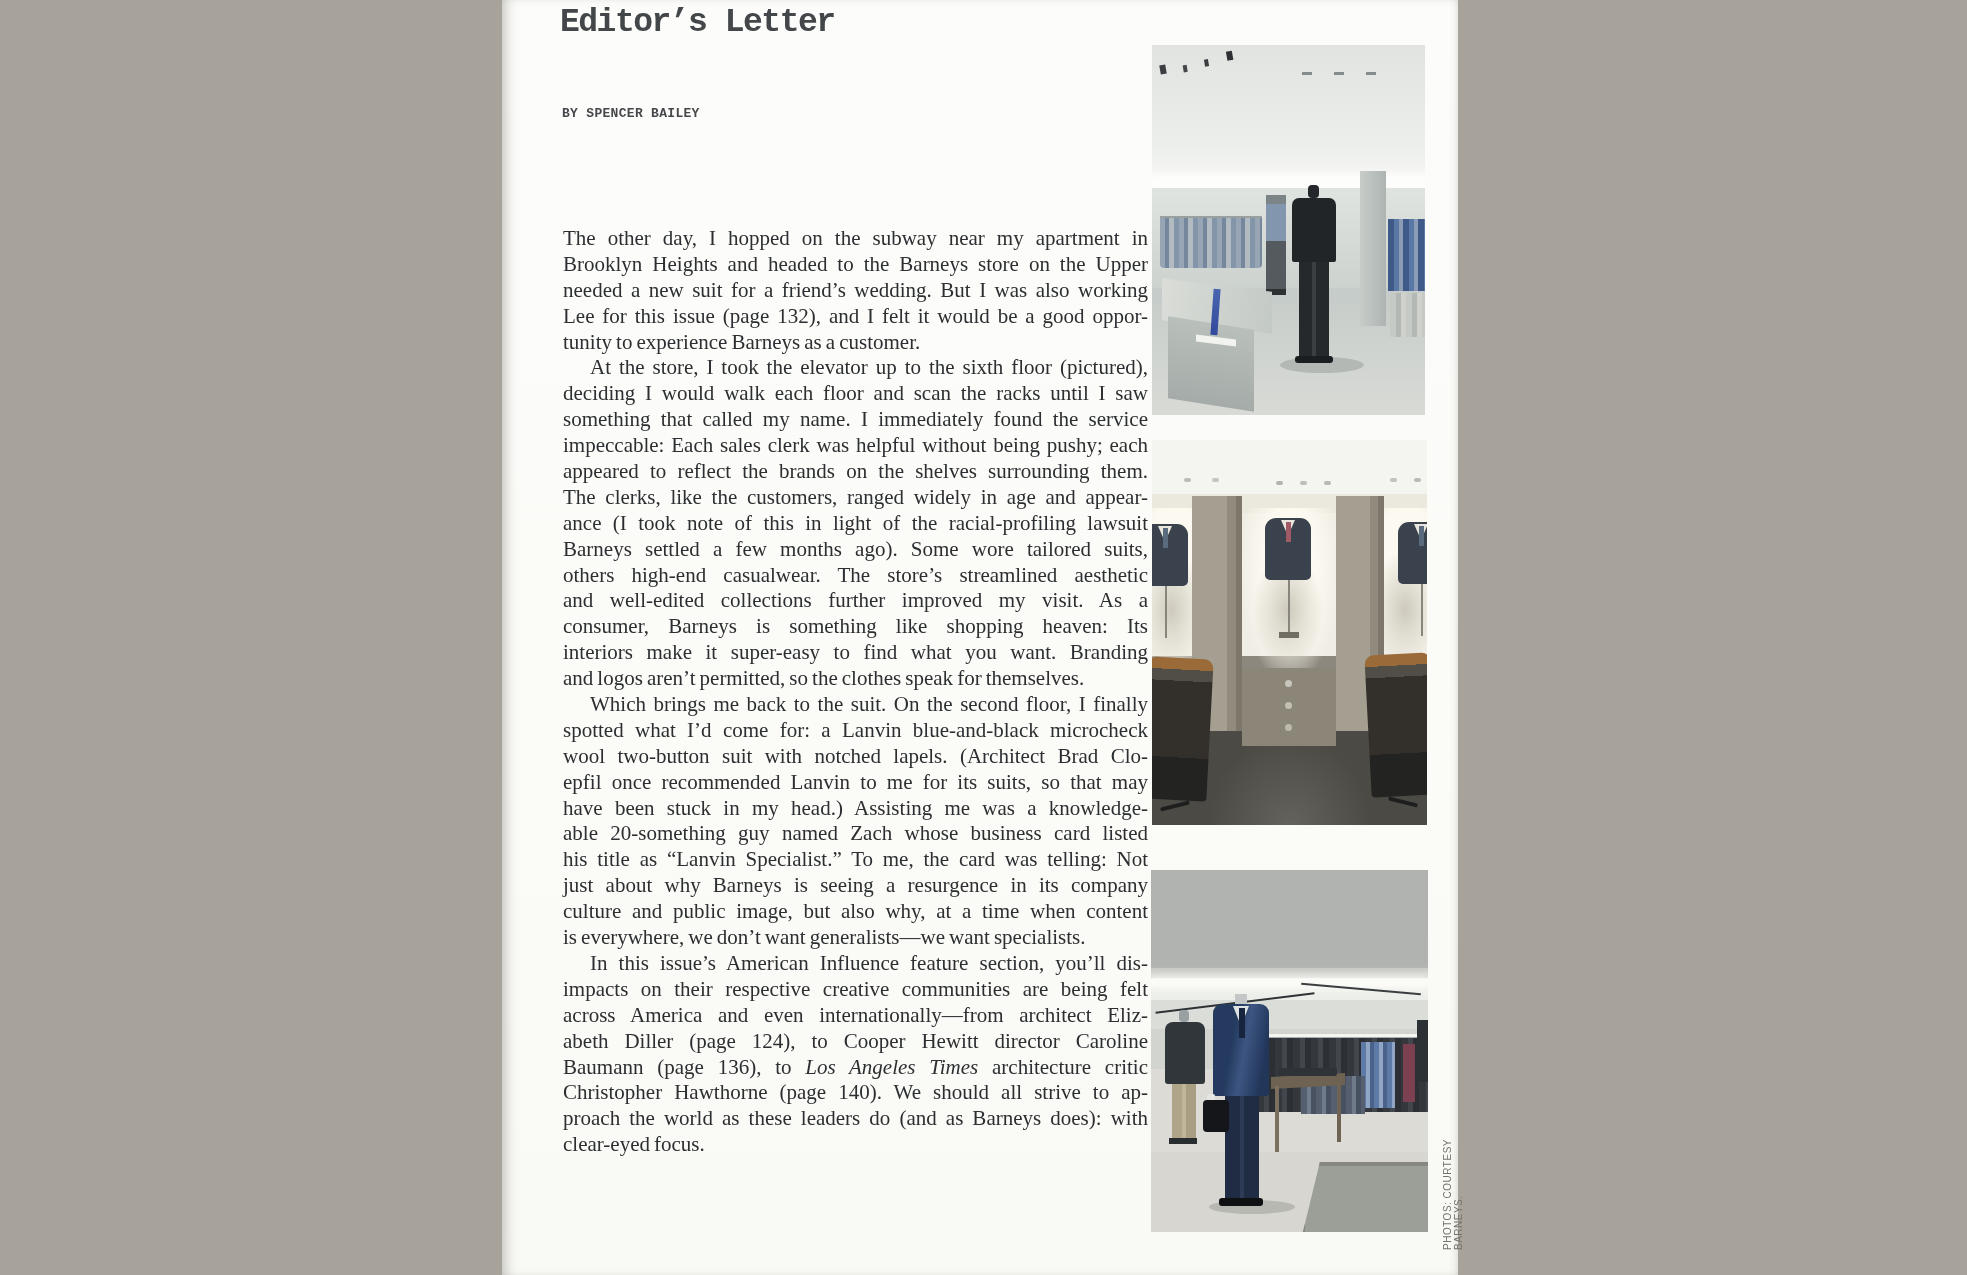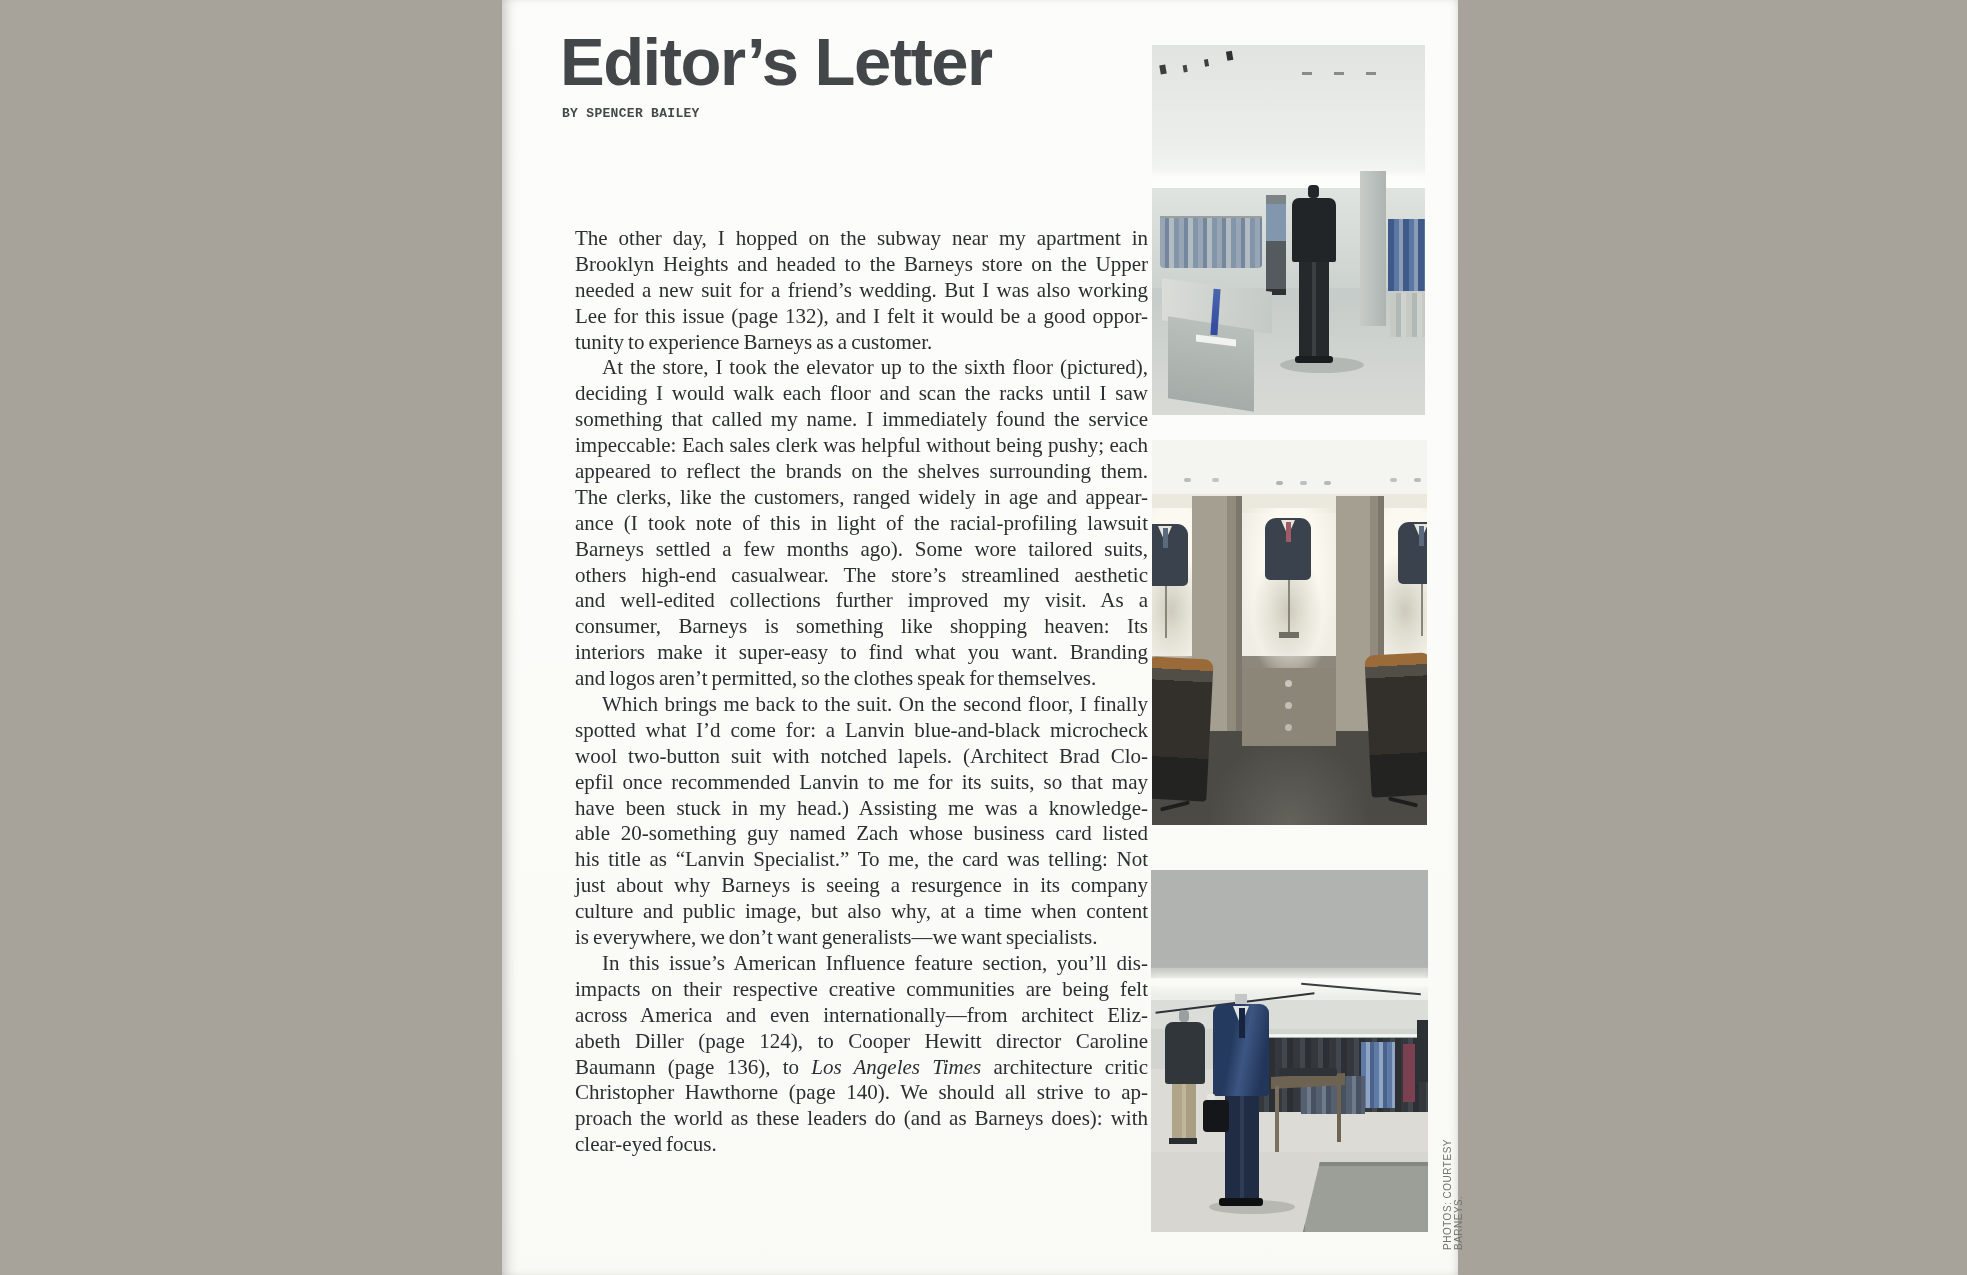--- a/index.html
+++ b/index.html
@@ -1,28 +1,28 @@
 <!DOCTYPE html>
 <html><head>
 <meta charset="utf-8">
 <style>
   html,body{margin:0;padding:0;background:#6f6b64;}
   .stage{position:relative;width:1967px;height:1275px;background:#a7a29a;overflow:hidden;
          font-family:"Liberation Sans",sans-serif;}
   .page{position:absolute;left:502px;top:0;width:956px;height:1275px;
         background:linear-gradient(180deg,#fcfcfa 0%,#fbfbf8 60%,#f9f9f5 100%);
         box-shadow:inset 10px 0 14px -8px rgba(60,55,45,.35), inset -6px 0 10px -7px rgba(60,55,45,.25);}
-  .page-title{position:absolute;left:58px;top:23px;font-size:67px;font-weight:bold;
-        letter-spacing:-1.5px;color:#43474a;font-family:Liberation Sans, sans-serif;}
+  .page-title{position:absolute;left:58px;top:4px;font-size:33px;font-weight:bold;
+        letter-spacing:-1.5px;color:#43474a;font-family:Liberation Mono, monospace;}
   .byline{position:absolute;left:60px;top:106px;font-size:13px;font-weight:bold;
         letter-spacing:.3px;color:#45484a;font-family:Liberation Mono, monospace;}
   .article{position:absolute;left:61px;top:226px;width:585px;color:#2c2f31;
         font-family:"Liberation Serif",serif;font-size:21px;}
   .line{height:25.9px;line-height:25.9px;text-align:justify;text-align-last:justify;
-        word-spacing:-1.2px;white-space:normal;overflow:visible;margin-left:12px;}
+        word-spacing:-1.2px;white-space:normal;overflow:visible;}
   .line.last{text-align-last:left;}
   .line.indent{text-indent:27px;}
   .ital{font-style:italic;}
   .credit{position:absolute;left:940px;top:1100px;height:150px;writing-mode:vertical-rl;
         transform:rotate(180deg);font-size:10px;letter-spacing:.5px;color:#73736e;}
 
   .ph{position:absolute;overflow:hidden;}
   .ph *{position:absolute;}
 
   

